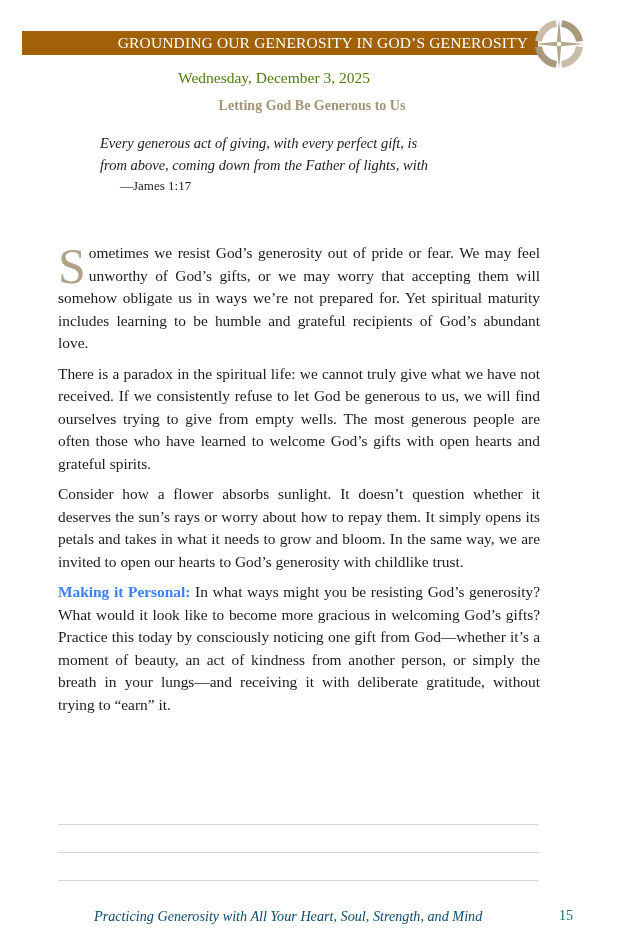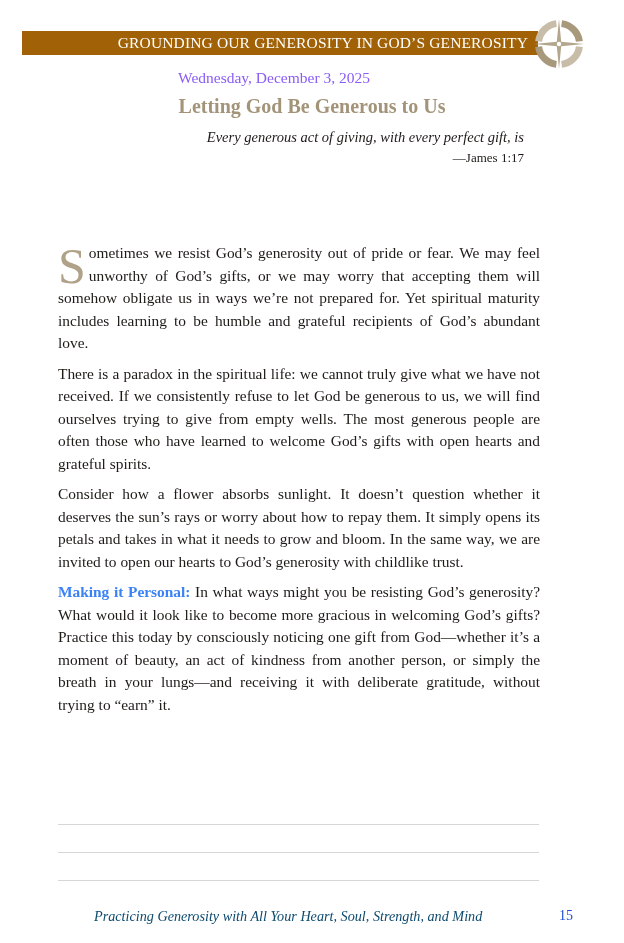--- a/index.html
+++ b/index.html
@@ -43,39 +43,39 @@
     height: 52px;
   }
   .date {
     position: absolute;
     left: 0;
     top: 68px;
     width: 548px;
     text-align: center;
     font-size: 15.5px;
     line-height: 20px;
-    color: #8b5cf6;
+    color: #4d7c0f;
   }
   .title {
     position: absolute;
     left: 0;
     top: 93px;
     width: 624px;
     text-align: center;
-    font-size: 20px;
+    font-size: 14px;
     line-height: 26px;
     font-weight: bold;
     color: #a39479;
   }
   .epigraph {
     position: absolute;
     left: 100px;
-    top: 126px;
+    top: 132px;
     width: 424px;
-    text-align: right;
+    text-align: left;
   }
   .verse-line {
     display: block;
     font-style: italic;
     font-size: 14.5px;
     line-height: 22px;
     white-space: nowrap;
     color: #1e1b17;
   }
   .citation {
@@ -131,21 +131,21 @@
     line-height: 20px;
     white-space: nowrap;
     color: #0c4a6e;
   }
   .page-number {
     position: absolute;
     left: 559px;
     top: 906px;
     font-size: 14px;
     line-height: 20px;
-    color: #1d4ed8;
+    color: #0f766e;
   }
 </style>
 </head>
 <body>
 
 <div class="banner">
   <span class="banner-text">GROUNDING OUR GENEROSITY IN GOD’S GENEROSITY</span>
 </div>
 
 <svg class="compass" viewBox="0 0 52 52" xmlns="http://www.w3.org/2000/svg">
@@ -159,20 +159,21 @@
 
   <path d="M 26 1 L 28.2 23.8 L 51 26 L 28.2 28.2 L 26 51 L 23.8 28.2 L 1 26 L 23.8 23.8 Z" fill="#b3a68c"></path>
   <circle cx="26" cy="26" r="2.2" fill="#ffffff"></circle>
 </svg>
 
 <div class="date">Wednesday, December 3, 2025</div>
 <div class="title">Letting God Be Generous to Us</div>
 
 <div class="epigraph">
   <span class="verse-line">Every generous act of giving, with every perfect gift, is</span>
+  <span class="verse-line">from above, coming down from the Father of lights, with</span>
   <span class="citation">—James 1:17</span>
 </div>
 
 <div class="body-text">
   <p class="para"><span class="drop-cap">S</span><span>ometimes we resist God’s generosity out of pride or fear. We may feel unworthy of God’s gifts, or we may worry that accepting them will somehow obligate us in ways we’re not prepared for. Yet spiritual maturity includes learning to be humble and grateful recipients of God’s abundant love.</span></p>
   <p class="para">There is a paradox in the spiritual life: we cannot truly give what we have not received. If we consistently refuse to let God be generous to us, we will find ourselves trying to give from empty wells. The most generous people are often those who have learned to welcome God’s gifts with open hearts and grateful spirits.</p>
   <p class="para">Consider how a flower absorbs sunlight. It doesn’t question whether it deserves the sun’s rays or worry about how to repay them. It simply opens its petals and takes in what it needs to grow and bloom. In the same way, we are invited to open our hearts to God’s generosity with childlike trust.</p>
   <p class="para"><span class="lead-in">Making it Personal:</span><span> In what ways might you be resisting God’s generosity? What would it look like to become more gracious in welcoming God’s gifts? Practice this today by consciously noticing one gift from God—whether it’s a moment of beauty, an act of kindness from another person, or simply the breath in your lungs—and receiving it with deliberate gratitude, without trying to “earn” it.</span></p>
 </div>
 

